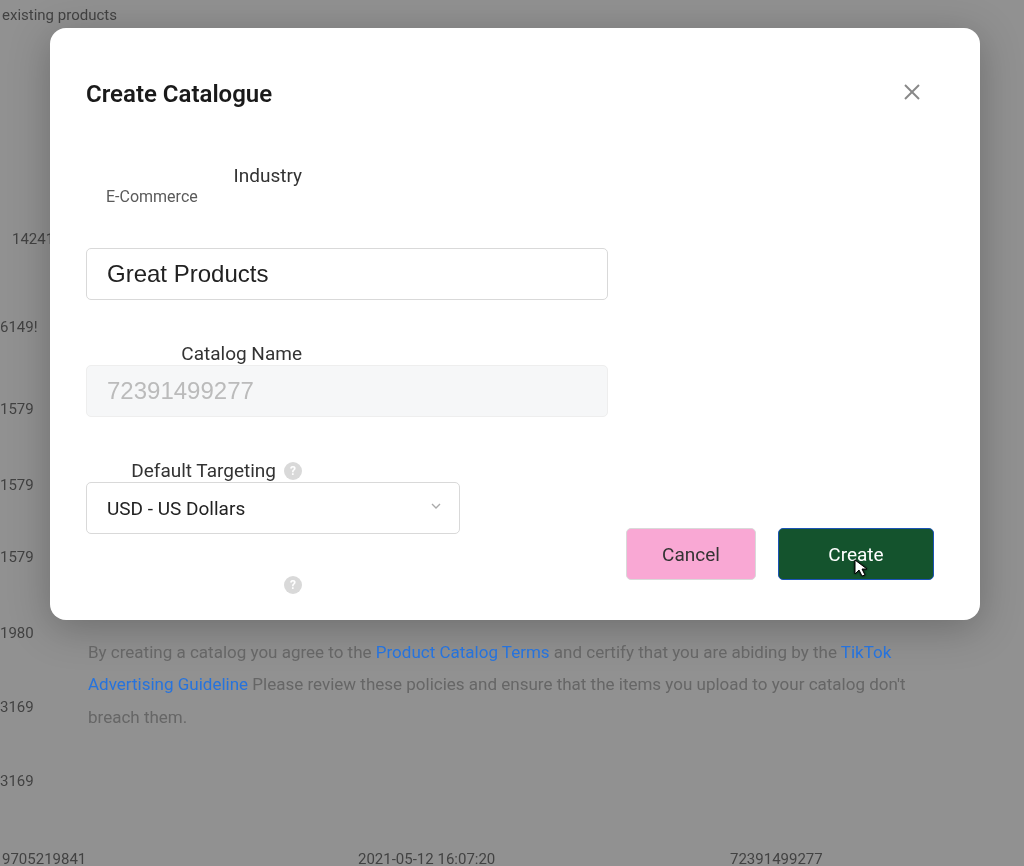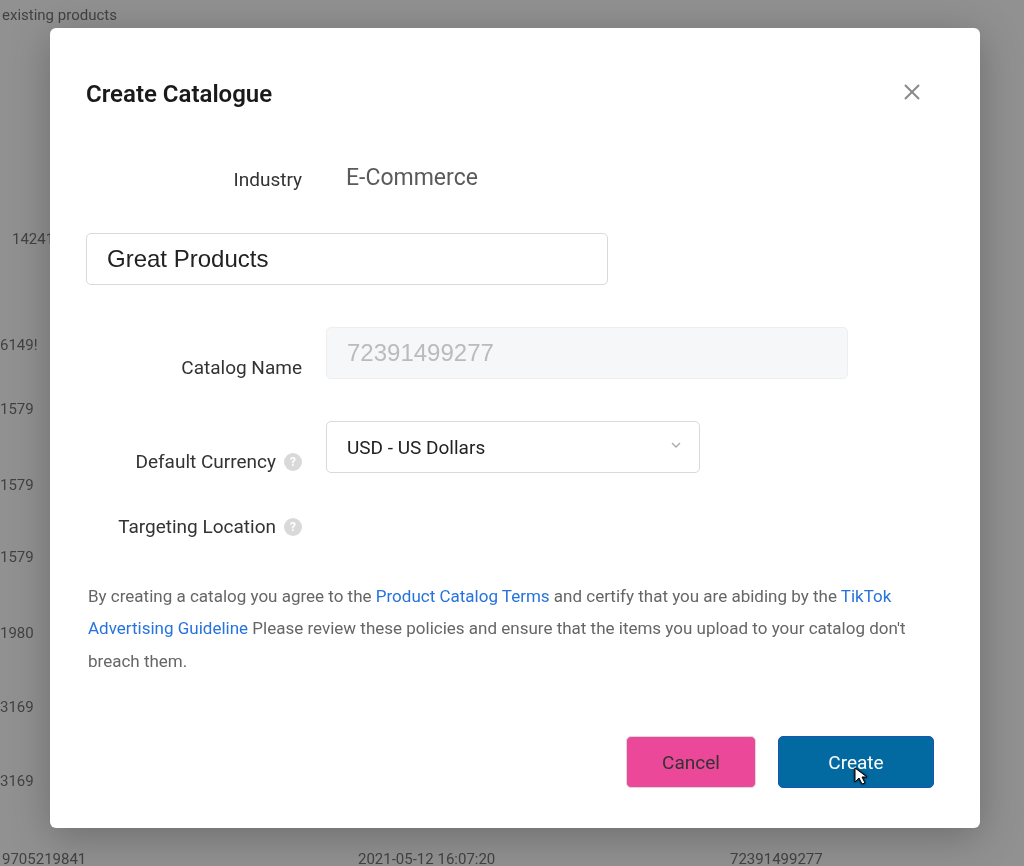--- a/index.html
+++ b/index.html
@@ -26,23 +26,23 @@
     .overlay {
       position: absolute;
       inset: 0;
       background: rgba(60,60,60,0.55);
     }
     .modal {
       position: absolute;
       top: 28px;
       left: 50px;
       width: 930px;
-      height: 800px;
+      height: 592px;
       background: #fff;
-      border-radius: 6px;
+      border-radius: 16px;
       box-shadow: 0 8px 40px rgba(0,0,0,0.25);
       padding: 52px 36px 36px 36px;
     }
     .modal-title {
       font-size: 24px;
       font-weight: 600;
       color: #1a1a1a;
       margin-bottom: 56px;
     }
     .close-btn {
@@ -50,22 +50,23 @@
       top: 52px;
       right: 48px;
       width: 32px;
       height: 32px;
       cursor: pointer;
       color: #888;
     }
     .close-btn svg { width: 24px; height: 24px; }
     .form-row {
       display: flex;
-      align-items: flex-end;
+      align-items: flex-start;
       margin-bottom: 42px;
+      flex-direction: column;
     }
     .form-label {
       width: 240px;
       text-align: right;
       padding-right: 24px;
       font-size: 19px;
       color: #333;
       display:flex;
       align-items:center;
       justify-content:flex-end;
@@ -76,21 +77,21 @@
       border-radius: 50%;
       background: #d9d9d9;
       display:inline-flex;
       align-items:center;
       justify-content:center;
       color:#fff;
       font-size:12px;
       font-weight:bold;
     }
     .form-value-static {
-      font-size: 23px;
+      font-size: 16px;
       color: #5a5a5a;
       padding-left: 20px;
     }
     .text-input {
       width: 522px;
       height: 52px;
       border: 1px solid #d9d9d9;
       border-radius: 5px;
       padding: 0 20px;
       font-size: 24px;
@@ -147,48 +148,48 @@
       height: 52px;
       padding: 0 32px;
       border-radius: 5px;
       font-size: 19px;
       cursor: pointer;
       display:flex;
       align-items:center;
       justify-content:center;
     }
     .btn-secondary {
-      background: #ec4899;
+      background: #f9a8d4;
       border: 1px solid #d9d9d9;
       color: #333;
       min-width: 130px;
     }
     .btn-primary {
-      background: #0369a1;
+      background: #14532d;
       border: 1px solid #1b53b5;
       color: #fff;
       min-width: 156px;
       position:relative;
     }
     .cursor-icon {
       position:absolute;
       bottom:-4px;
       left:50%;
       transform:translateX(-4px);
       color:#fff;
       filter: drop-shadow(0 0 1px #000);
     }
   </style>
 </head>
 <body>
 
 <div class="backdrop">
   <span class="bg-text bg1">existing products</span>
   <span class="bg-text" style="top:230px;left:12px">14241</span>
-  <span class="bg-text" style="top:336px;left:0">6149!</span>
+  <span class="bg-text" style="top:318px;left:0">6149!</span>
   <span class="bg-text" style="top:400px;left:0">1579</span>
   <span class="bg-text" style="top:476px;left:0">1579</span>
   <span class="bg-text" style="top:548px;left:0">1579</span>
   <span class="bg-text" style="top:624px;left:0">1980</span>
   <span class="bg-text" style="top:698px;left:0">3169</span>
   <span class="bg-text" style="top:772px;left:0">3169</span>
   <span class="bg-text" style="top:850px;left:2px">9705219841</span>
   <span class="bg-text" style="top:850px;left:358px">2021-05-12 16:07:20</span>
   <span class="bg-text" style="top:850px;left:730px">72391499277</span>
 </div>
@@ -216,38 +217,37 @@
     <input class="text-input" type="text" value="Great Products" style="">
   </div>
 
   <div class="form-row">
     <div class="form-label">Catalog Name</div>
     <input class="text-input readonly" type="text" readonly="" value="72391499277" style="">
   </div>
 
   <div class="form-row">
     <div class="form-label">
-      <span>Default Currency</span>
+      <span>Default Targeting</span>
       <span class="help-icon">?</span>
     </div>
     <div class="select-wrap">
       <div class="select-input">
         <span>USD - US Dollars</span>
       </div>
       <span class="chevron">
         <svg viewBox="0 0 24 24" fill="none" stroke="currentColor" stroke-width="2">
             <polyline points="6 9 12 15 18 9"></polyline>
           </svg>
       </span>
     </div>
   </div>
 
   <div class="form-row">
     <div class="form-label">
-      <span>Targeting Location</span>
       <span class="help-icon">?</span>
     </div>
   </div>
 
   <div class="disclaimer">
     <span>By creating a catalog you agree to the </span><a href="#">Product Catalog Terms</a><span> and certify that you are abiding by the </span><a href="#">TikTok Advertising Guideline</a><span> Please review these policies and ensure that the items you upload to your catalog don't breach them.</span>
   </div>
 
   <div class="modal-footer">
     <div class="btn btn-secondary">Cancel</div>

